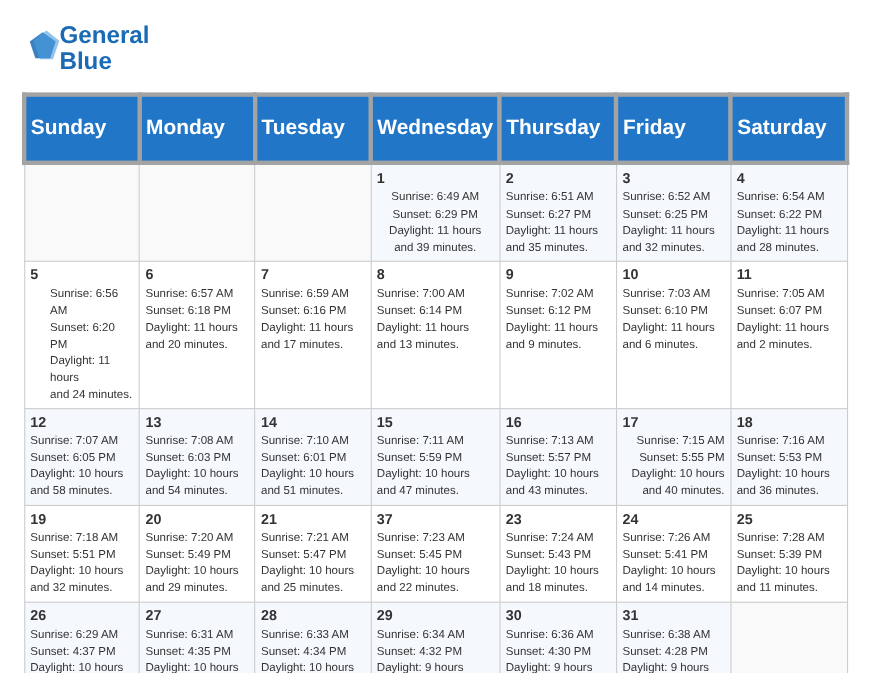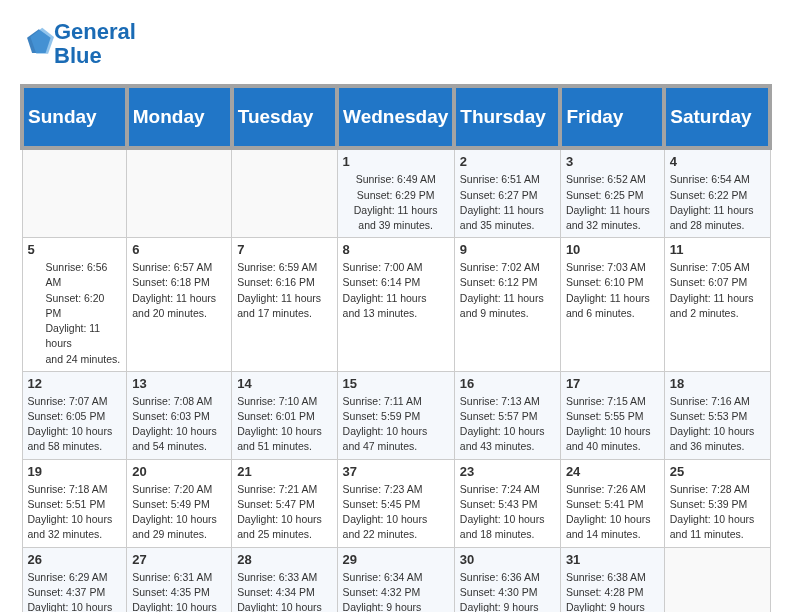--- a/index.html
+++ b/index.html
@@ -240,21 +240,21 @@
         </td>
         <td>
           <span class="day-num">16</span>
           <div class="day-info" style="white-space: pre-line;">Sunrise: 7:13 AM
 Sunset: 5:57 PM
 Daylight: 10 hours
 and 43 minutes.</div>
         </td>
         <td>
           <span class="day-num">17</span>
-          <div class="day-info" style="white-space: pre-line;">Sunrise: 7:15 AM
+          <div class="day-info" style="white-space: pre-line; text-align: right;">Sunrise: 7:15 AM
 Sunset: 5:55 PM
 Daylight: 10 hours
 and 40 minutes.</div>
         </td>
         <td>
           <span class="day-num">18</span>
           <div class="day-info" style="white-space: pre-line;">Sunrise: 7:16 AM
 Sunset: 5:53 PM
 Daylight: 10 hours
 and 36 minutes.</div>

